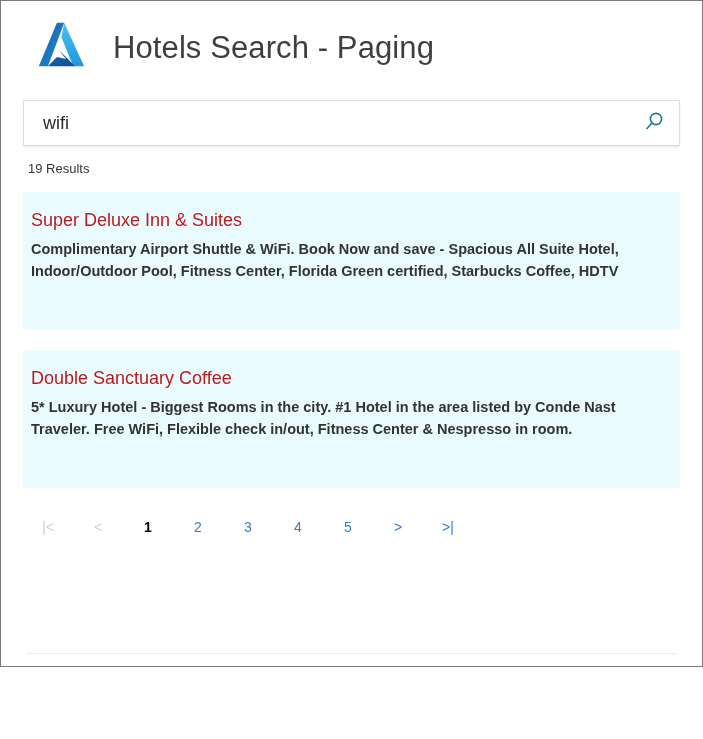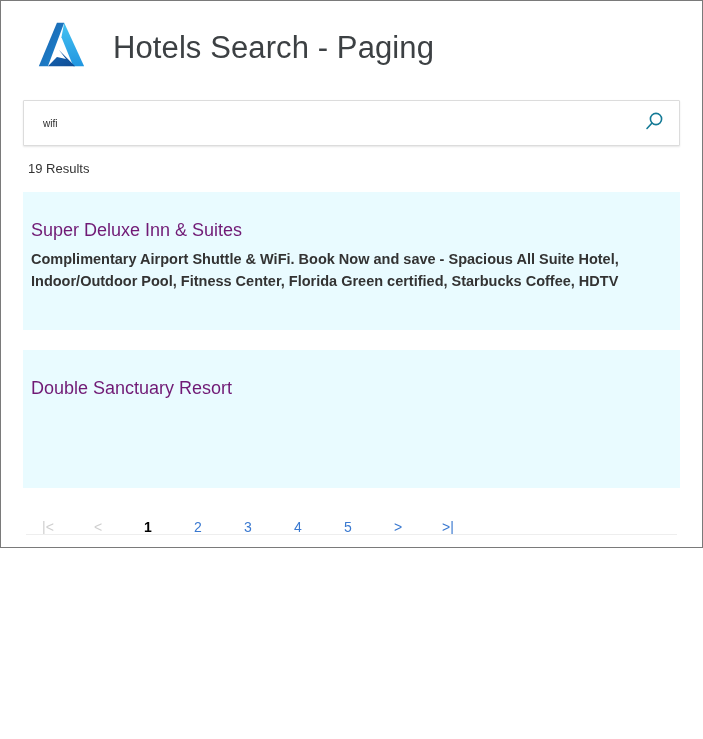--- a/index.html
+++ b/index.html
@@ -8,21 +8,21 @@
     background: #ffffff;
   }
   body {
     font-family: "Liberation Sans", sans-serif;
     -webkit-font-smoothing: antialiased;
   }
 
   .page {
     position: relative;
     width: 703px;
-    height: 548px;
+    height: 667px;
     box-sizing: border-box;
     background: #ffffff;
     border: 1px solid #7a7a7a;
     overflow: hidden;
   }
 
   
   .header {
     display: flex;
     align-items: center;
@@ -63,21 +63,21 @@
     display: flex;
     align-items: center;
   }
 
   .search-input {
     flex: 1 1 auto;
     border: none;
     outline: none;
     background: transparent;
     font-family: "Liberation Sans", sans-serif;
-    font-size: 10px;
+    font-size: 18px;
     color: #2b2b2b;
     padding: 0 46px 0 19px;
     height: 100%;
     box-sizing: border-box;
   }
   .search-input::placeholder { color: #9a9a9a; }
 
   .search-btn {
     position: absolute;
     right: 10px;
@@ -110,23 +110,23 @@
     background: #e9fbff;
     padding: 13px 14px 10px 8px;
     margin-bottom: 20px;
     box-sizing: border-box;
     min-height: 138px;
   }
 
   .result-title {
     display: block;
     font-size: 18px;
-    color: #701a75;
+    color: #b91c1c;
     text-decoration: none;
-    margin: 14px 0 6px 0;
+    margin: 4px 0 6px 0;
     line-height: 1.25;
     cursor: pointer;
   }
 
   .result-desc {
     font-size: 14.5px;
     color: #333333;
     line-height: 1.52;
     margin: 0;
     max-width: 618px;
@@ -222,21 +222,22 @@
   <div class="results-count">19 Results</div>
 
   <div class="results">
 
     <div class="result-card">
       <a class="result-title">Super Deluxe Inn &amp; Suites</a>
       <p class="result-desc">Complimentary Airport Shuttle &amp; WiFi.  Book Now and save - Spacious All Suite Hotel, Indoor/Outdoor Pool, Fitness Center, Florida Green certified, Starbucks Coffee, HDTV</p>
     </div>
 
     <div class="result-card">
-      <a class="result-title">Double Sanctuary Resort</a>
+      <a class="result-title">Double Sanctuary Coffee</a>
+      <p class="result-desc">5* Luxury Hotel - Biggest Rooms in the city.  #1 Hotel in the area listed by Conde Nast Traveler. Free WiFi, Flexible check in/out, Fitness Center &amp; Nespresso in room.</p>
     </div>
 
 
   </div>
 
   <div class="pagination">
     <a class="page-link disabled">|&lt;</a>
     <a class="page-link disabled">&lt;</a>
     <a class="page-link current">1</a>
     <a class="page-link">2</a>

